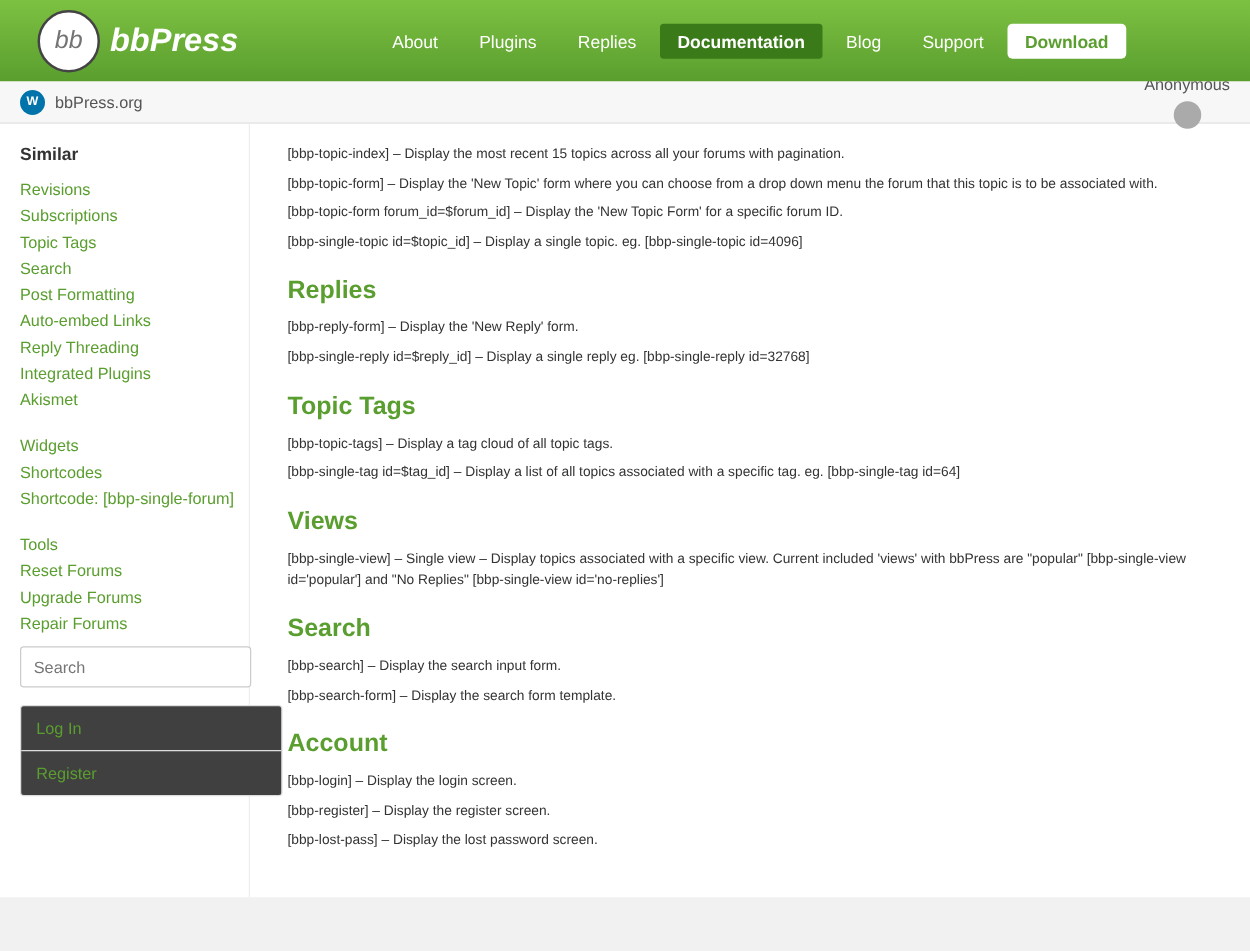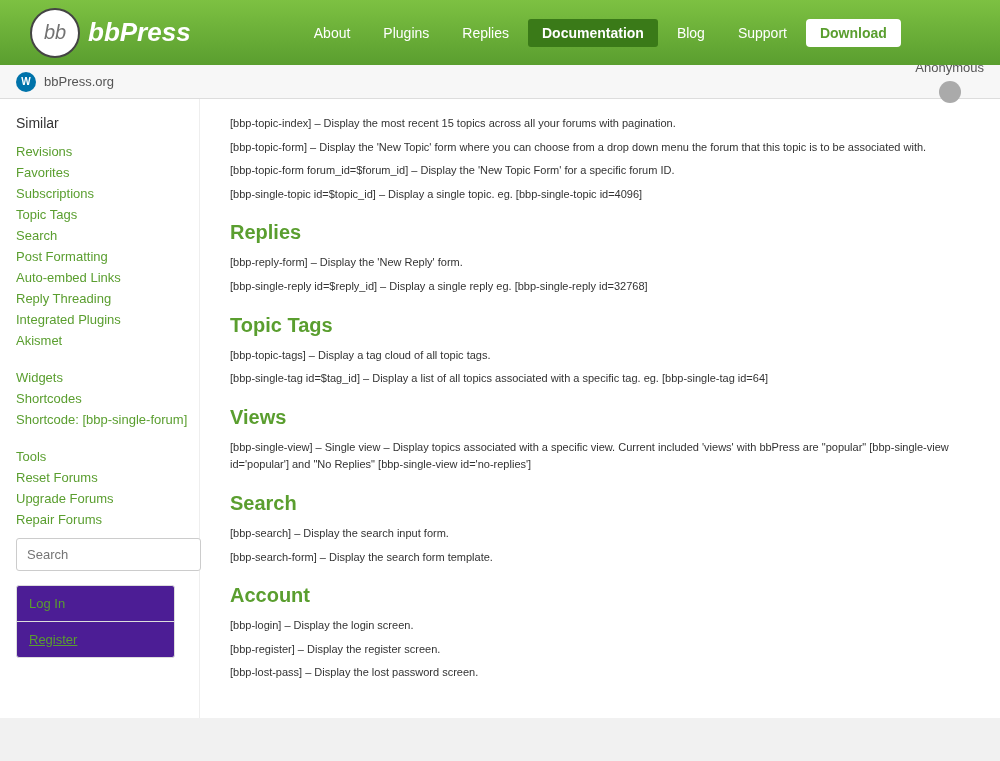--- a/index.html
+++ b/index.html
@@ -126,21 +126,21 @@
 
     
     #sidebar {
       width: 200px;
       min-width: 200px;
       padding: 16px 0 16px 16px;
       border-right: 1px solid #eee;
     }
     .sidebar-section-title {
       font-size: 14px;
-      font-weight: normal;
+      font-weight: bold;
       color: #333;
       margin-bottom: 10px;
     }
     .sidebar-link {
       display: block;
       color: #5a9e2f;
       text-decoration: none;
       font-size: 13px;
       padding: 3px 0;
     }
@@ -149,35 +149,35 @@
       width: 185px;
       padding: 8px 10px;
       border: 1px solid #ccc;
       border-radius: 3px;
       font-size: 13px;
       color: #999;
       background: #fff;
       margin-top: 8px;
     }
     .login-box {
-      width: 159px;
+      width: 210px;
       border: 1px solid #ddd;
       border-radius: 3px;
       margin-top: 14px;
-      background: #4c1d95;
+      background: #404040;
     }
     .login-box a {
       display: block;
       padding: 10px 12px;
       color: #5a9e2f;
       text-decoration: none;
       font-size: 13px;
       border-bottom: 1px solid #ddd;
     }
-    .login-box a:last-child { border-bottom: none; text-decoration: underline; }
+    .login-box a:last-child { border-bottom: none; }
 
     
     #content {
       flex: 1;
       padding: 16px 30px 30px 30px;
     }
     .section-heading {
       color: #5a9e2f;
       font-size: 20px;
       font-weight: bold;
@@ -221,21 +221,20 @@
     <div class="user-avatar"></div>
   </div>
 </div>
 
 <div id="main">
 
   <div id="sidebar">
     <div class="sidebar-section-title">Similar</div>
 
     <a href="#" class="sidebar-link">Revisions</a>
-    <a href="#" class="sidebar-link">Favorites</a>
     <a href="#" class="sidebar-link">Subscriptions</a>
     <a href="#" class="sidebar-link">Topic Tags</a>
     <a href="#" class="sidebar-link">Search</a>
     <a href="#" class="sidebar-link">Post Formatting</a>
     <a href="#" class="sidebar-link">Auto-embed Links</a>
     <a href="#" class="sidebar-link">Reply Threading</a>
     <a href="#" class="sidebar-link">Integrated Plugins</a>
     <a href="#" class="sidebar-link">Akismet</a>
 
     <div class="sidebar-divider"></div>

